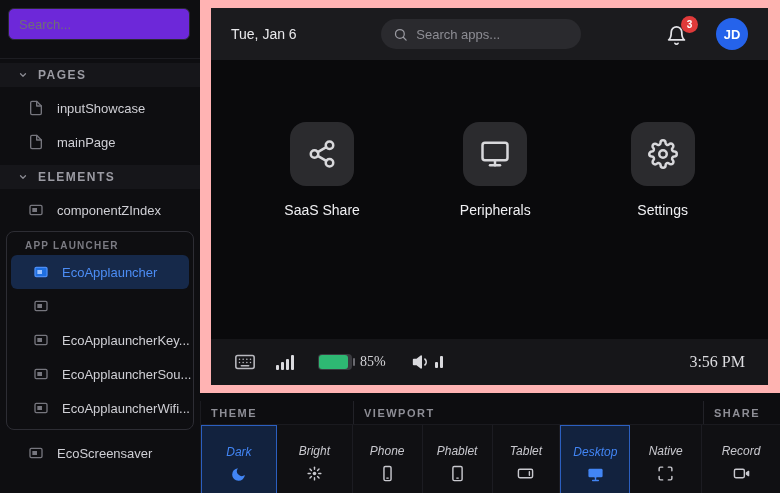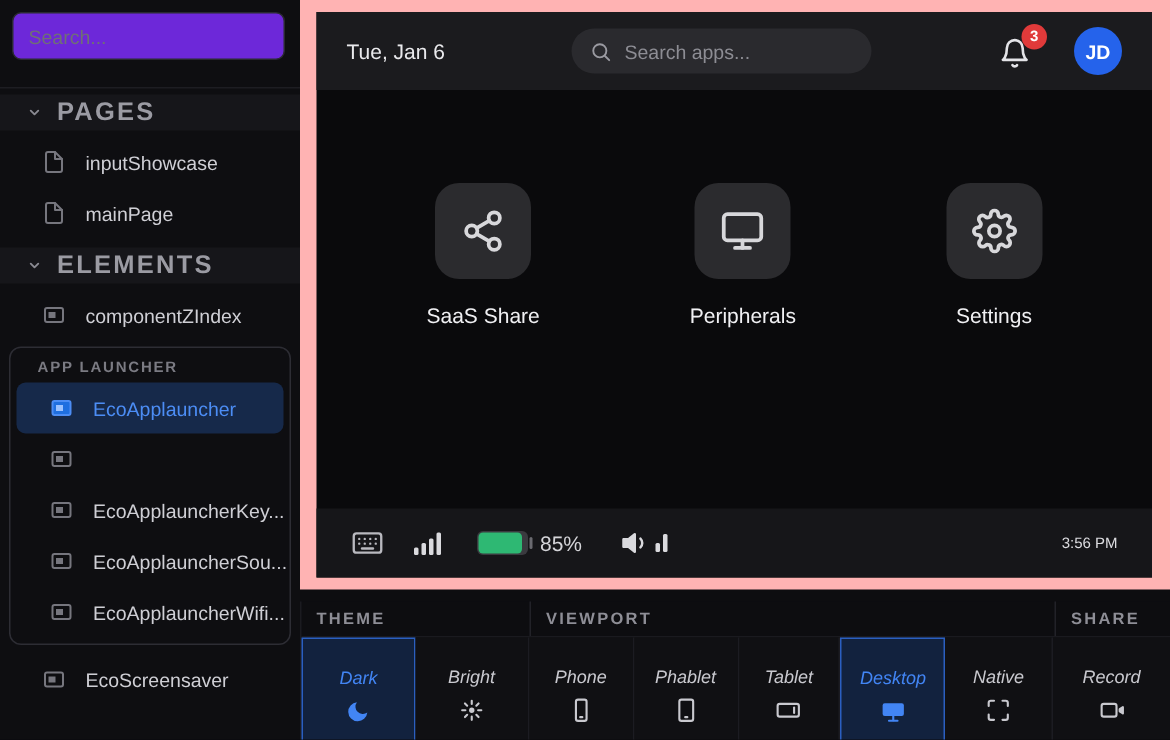--- a/index.html
+++ b/index.html
@@ -11,21 +11,21 @@
   .sidebar { position:absolute; left:0; top:0; width:200px; height:493px;
     background:#0e0e11; display:flex; flex-direction:column; }
   .search-wrap { padding:8px 10px 8px 8px; }
   .sb-search { width:100%; height:32px; background:#6d28d9; border:1px solid #2a2a31;
     border-radius:6px; color:#d6d6da; font-size:13px; padding:0 10px; outline:none;
     font-family:"Liberation Sans", sans-serif; }
   .sb-search::placeholder { color:#6f6f76; }
   .sb-divider { border-top:1px solid #1d1d22; margin-top:10px; }
   .section-header { height:24px; margin-top:4px; background:#16161a; display:flex;
     align-items:center; gap:10px; padding-left:18px; cursor:pointer; }
-  .section-header span { font-size:17px; font-weight:bold; letter-spacing:1.5px;
+  .section-header span { font-size:12px; font-weight:bold; letter-spacing:1.5px;
     color:#9b9ba3; }
   .chev { width:10px; height:10px; color:#8a8a92; flex:none; }
   .sb-item { height:34px; display:flex; align-items:center; gap:13px;
     padding-left:28px; cursor:pointer; color:#76767e; }
   .sb-item .lbl { font-size:13px; color:#cfcfd5; white-space:nowrap; }
   .sb-item.first-gap { margin-top:4px; }
   .icon16 { width:16px; height:16px; flex:none; }
   .group-box { margin:4px 6px 0 6px; border:1px solid #2d2d34; border-radius:8px;
     padding:8px 4px 4px 4px; }
   .group-label { font-size:10px; font-weight:bold; letter-spacing:1.2px;
@@ -61,35 +61,35 @@
 
   .device-main { flex:1; display:flex; justify-content:center; align-items:flex-start;
     gap:100px; padding-top:62px; }
   .app-entry { display:flex; flex-direction:column; align-items:center; cursor:pointer; }
   .app-tile { width:64px; height:64px; border-radius:16px; background:#2b2b2e;
     display:flex; align-items:center; justify-content:center; color:#d8d8db; }
   .app-tile svg { width:30px; height:30px; }
   .app-label { margin-top:16px; font-size:14px; color:#f0f0f3; }
 
   .device-statusbar { height:46px; flex:none; background:#161619; display:flex;
-    align-items:center; padding:0 23px; color:#d9d9dd; }
+    align-items:center; padding:0 23px; color:#d9d9dd;font-family:Liberation Serif, serif; }
   .kbd-icon { width:22px; height:22px; color:#b9b9bf; cursor:pointer; }
   .sig { display:flex; align-items:flex-end; gap:2px; margin-left:20px; height:15px; }
   .sig i { display:block; width:3px; background:#dadade; border-radius:1px; }
   .battery { margin-left:24px; width:34px; height:16px; background:#3a3a3f;
     border-radius:4px; position:relative; }
   .battery .fill { position:absolute; left:1px; top:1px; bottom:1px; width:85%;
     background:#2eb873; border-radius:3px; }
   .battery .nub { position:absolute; right:-3px; top:4px; width:2px; height:8px;
     background:#6a6a70; border-radius:1px; }
   .pct { margin-left:8px; font-size:14px; color:#d4d4d8; }
   .spk { width:20px; height:20px; margin-left:26px; color:#d9d9dd; }
   .vol { display:flex; align-items:flex-end; gap:2px; margin-left:3px; height:12px; }
   .vol i { display:block; width:3px; background:#dadade; border-radius:1px; }
-  .d-time { margin-left:auto; font-size:10px; color:#dcdce0; }
+  .d-time { margin-left:auto; font-size:16px; color:#dcdce0; }
 
   
   .toolbar { position:absolute; left:200px; top:401px; width:580px; height:100px;
     background:#0d0d10; border-left:1px solid #1b1b20; }
   .tb-headers { height:24px; display:flex; border-bottom:1px solid #1a1a1f; }
   .tb-head { display:flex; align-items:center; font-size:11px; font-weight:bold;
     letter-spacing:1.5px; color:#8e8e96; padding-left:10px; }
   .tb-head.theme { width:152px; }
   .tb-head.viewport { width:350px; border-left:1px solid #222228; }
   .tb-head.share { flex:1; border-left:1px solid #222228; }

